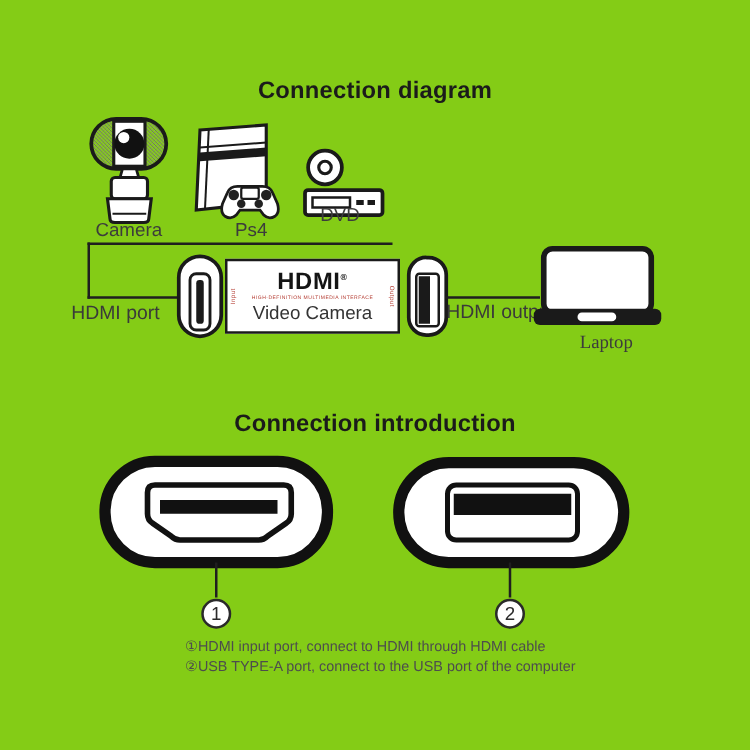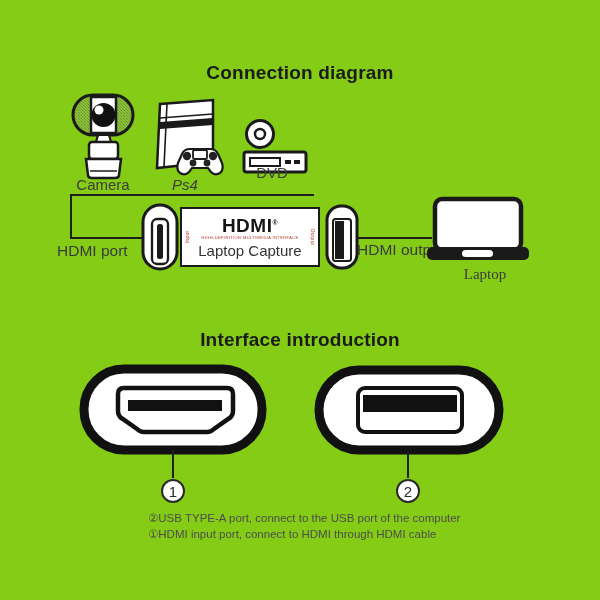--- a/index.html
+++ b/index.html
@@ -56,21 +56,21 @@
     <path d="M8 25 L61 21 L61 28 L8 32 Z" fill="#1a1a1a"></path>
     <g>
       <path d="M30 57 Q32 52 38 52 L58 52 Q64 52 66 57 L70 66 Q72 73 68 76 Q63 79 59 75 L56 71 L40 71 L37 75 Q33 79 28 76 Q24 73 26 66 Z" fill="#fff" stroke="#1a1a1a" stroke-width="2.2"></path>
       <rect x="41" y="53" width="14" height="9" rx="1.5" fill="#fff" stroke="#1a1a1a" stroke-width="1.8"></rect>
       <circle cx="35" cy="59" r="4.2" fill="#222"></circle>
       <circle cx="61" cy="59" r="4.2" fill="#222"></circle>
       <circle cx="41" cy="66" r="3.4" fill="#222"></circle>
       <circle cx="55" cy="66" r="3.4" fill="#222"></circle>
     </g>
   </svg>
-  <div class="abs icon-label" style="left:160px;top:176px;width:50px;font-style:italic;">Ps4</div>
+  <div class="abs icon-label" style="left:176px;top:176px;width:50px;">Ps4</div>
 
   <svg class="abs" style="left:235px;top:110px;" width="80" height="68" viewBox="0 0 80 68">
     <circle cx="25" cy="24" r="13.5" fill="#fff" stroke="#1a1a1a" stroke-width="3"></circle>
     <circle cx="25" cy="24" r="5" fill="#fff" stroke="#1a1a1a" stroke-width="2.5"></circle>
     <rect x="9" y="42" width="62" height="20" rx="2.5" fill="#fff" stroke="#1a1a1a" stroke-width="3"></rect>
     <rect x="15" y="48" width="30" height="8" fill="#fff" stroke="#1a1a1a" stroke-width="2"></rect>
     <rect x="50" y="50" width="6" height="4" fill="#1a1a1a"></rect>
     <rect x="59" y="50" width="6" height="4" fill="#1a1a1a"></rect>
   </svg>
   <div class="abs icon-label" style="left:247px;top:164px;width:50px;">DVD</div>
@@ -82,42 +82,42 @@
 
   <svg class="abs" style="left:141px;top:203px;" width="38" height="68" viewBox="0 0 38 68">
     <rect x="2" y="2" width="34" height="64" rx="17" fill="#fff" stroke="#1a1a1a" stroke-width="3"></rect>
     <rect x="11" y="16" width="16" height="45" rx="5" fill="#fff" stroke="#1a1a1a" stroke-width="2.3"></rect>
     <rect x="16" y="21" width="6" height="35" rx="2.5" fill="#1a1a1a"></rect>
   </svg>
 
   <div class="abs device-box" style="left:180px;top:207px;">
     <div class="hdmi-logo"><span>HDMI</span><sup>®</sup></div>
     <div class="hdmi-sub">HIGH-DEFINITION MULTIMEDIA INTERFACE</div>
-    <div class="device-name">Laptop Capture</div>
+    <div class="device-name">Video Camera</div>
     <div class="side-label side-left">Input</div>
     <div class="side-label side-right">Output</div>
   </div>
 
   <svg class="abs" style="left:325px;top:204px;" width="34" height="66" viewBox="0 0 34 66">
     <rect x="2" y="2" width="30" height="62" rx="14" fill="#fff" stroke="#1a1a1a" stroke-width="3"></rect>
     <rect x="8" y="15" width="18" height="42" rx="2.5" fill="#fff" stroke="#1a1a1a" stroke-width="2"></rect>
     <rect x="10" y="17" width="9" height="38" fill="#1a1a1a"></rect>
   </svg>
 
   <div class="abs line" style="left:356px;top:237px;width:76px;height:2px;"></div>
   <div class="abs conn-label" style="left:357px;top:241px;">HDMI output</div>
 
   <svg class="abs" style="left:424px;top:194px;" width="108" height="72" viewBox="0 0 108 72">
     <rect x="11" y="5" width="86" height="51" rx="7" fill="#fff" stroke="#1a1a1a" stroke-width="4.5"></rect>
     <rect x="3" y="53" width="102" height="13" rx="5" fill="#1a1a1a"></rect>
     <rect x="38" y="56" width="31" height="7" rx="3.5" fill="#fff"></rect>
   </svg>
   <div class="abs icon-label" style="left:450px;top:266px;width:70px;font-family:Liberation Serif, serif;">Laptop</div>
 
-  <div class="abs title" style="left:0;top:329px;">Interface introduction</div>
+  <div class="abs title" style="left:0;top:329px;">Connection introduction</div>
 
   <svg class="abs" style="left:77px;top:362px;" width="190" height="95" viewBox="0 0 190 95">
     <rect x="7" y="7" width="178" height="81" rx="40" fill="#fff" stroke="#111" stroke-width="9"></rect>
     <path d="M47 26 L150 26 Q156 26 156 32 L156 49 Q156 54 152 56.5 L137 67 Q134 70 130 70 L67 70 Q63 70 60 67 L45 56.5 Q41 54 41 49 L41 32 Q41 26 47 26 Z" fill="#fff" stroke="#111" stroke-width="4.5"></path>
     <rect x="51" y="38" width="94" height="11" fill="#111"></rect>
   </svg>
   <div class="abs line" style="left:172px;top:450px;width:2px;height:28px;"></div>
   <div class="abs num-circle" style="left:161px;top:479px;">
     <span>1</span>
   </div>
@@ -126,17 +126,17 @@
     <rect x="7" y="8" width="180" height="80" rx="40" fill="#fff" stroke="#111" stroke-width="9"></rect>
     <rect x="46" y="26" width="104" height="44" rx="7" fill="#fff" stroke="#111" stroke-width="4"></rect>
     <rect x="51" y="33" width="94" height="17" fill="#111"></rect>
   </svg>
   <div class="abs line" style="left:407px;top:450px;width:2px;height:28px;"></div>
   <div class="abs num-circle" style="left:396px;top:479px;">
     <span>2</span>
   </div>
 
   <div class="abs notes" style="left:148px;top:510px;">
+    <div>①HDMI input port, connect to HDMI through HDMI cable</div>
     <div>②USB TYPE-A port, connect to the USB port of the computer</div>
-    <div>①HDMI input port, connect to HDMI through HDMI cable</div>
   </div>
 
 </div>
 
 </body></html>

